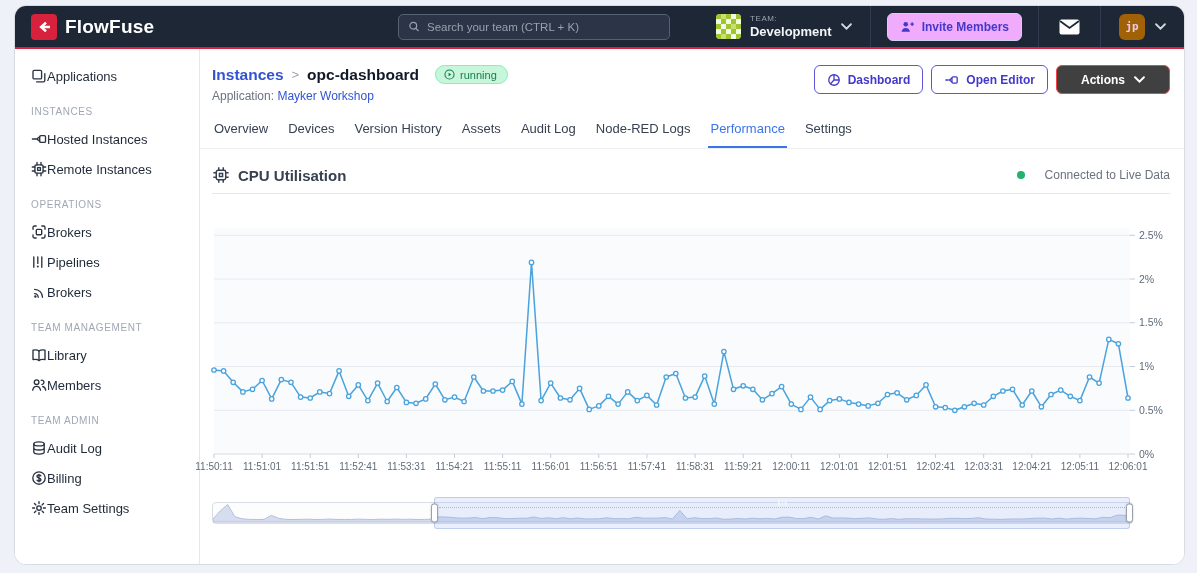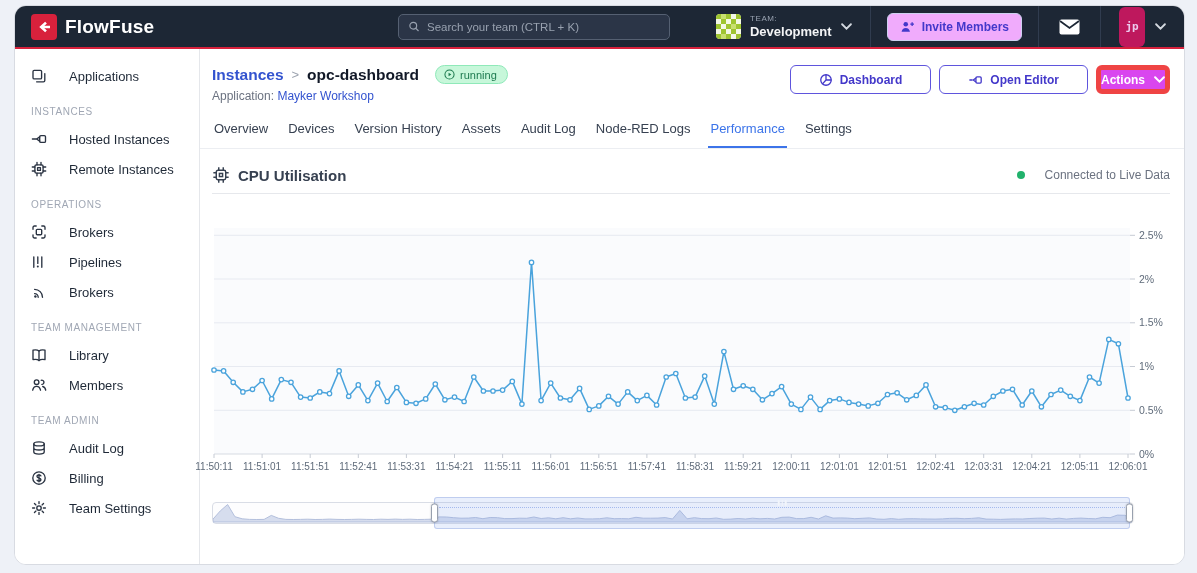--- a/index.html
+++ b/index.html
@@ -19,42 +19,42 @@
   .nav-sep { width:1px; height:41px; background:#303c4f; margin:0 0; flex:none; }
   .team-block { display:flex; align-items:center; gap:9px; padding:0 18px 0 20px; height:41px; cursor:pointer; margin-left:26px; }
   .team-avatar { width:25px; height:25px; border-radius:4px; overflow:hidden; flex:none; }
   .team-label { font-size:8px; color:#9aa3b2; letter-spacing:.6px; }
   .team-name { font-size:13px; color:#f3f4f6; font-weight:bold; margin-top:1px; }
   .chev { flex:none; }
   .invite-btn { display:flex; align-items:center; gap:7px; background:#f0abfc; border:1px solid #cdd0f0; border-radius:6px;
                 height:28px; padding:0 12px; color:#4338ca; font-size:12px; font-weight:bold; margin:0 16px; cursor:pointer; }
   .mail-btn { padding:0 20px; display:flex; align-items:center; height:41px; cursor:pointer; }
   .user-block { display:flex; align-items:center; gap:10px; padding:0 4px 0 18px; cursor:pointer; }
-  .user-avatar { width:26px; height:40px; border-radius:6px; background:#be185d; color:#ecc9ed; font-size:11px; font-weight:bold;
+  .user-avatar { width:26px; height:26px; border-radius:6px; background:#a16207; color:#ecc9ed; font-size:11px; font-weight:bold;
                  display:flex; align-items:center; justify-content:center; font-family:"DejaVu Sans Mono", monospace; }
   
   .body-row { display:flex; flex:1; min-height:0; }
   .sidebar { width:185px; border-right:1px solid #e5e7eb; padding-top:12px; flex:none; background:#fff; }
-  .side-item { display:flex; align-items:center; gap:22px; height:30px; padding:0 16px; font-size:13px; color:#1f2937; cursor:pointer; }
+  .side-item { display:flex; align-items:center; gap:0; height:30px; padding:0 16px; font-size:13px; color:#1f2937; cursor:pointer; }
   .side-item svg { color:#2a3342; flex:none; }
   .side-head { font-size:10px; letter-spacing:.6px; color:#a0a7b4; padding:0 16px; margin:15px 0 7px; }
   .main { flex:1; min-width:0; display:flex; flex-direction:column; background:#fff; }
   .main-head { display:flex; justify-content:space-between; align-items:flex-start; padding:16px 14px 0 12px; }
   .crumb-row { display:flex; align-items:center; gap:8px; font-size:15.5px; font-weight:bold; }
   .crumb-link { color:#3353cf; cursor:pointer; }
   .crumb-sep { color:#9ca3af; font-weight:normal; font-size:13px; }
   .crumb-name { color:#111827; }
   .badge { display:flex; align-items:center; gap:5px; background:#c7f7da; border:1px solid #8fe9b9; color:#1d7a4f;
            font-size:11px; border-radius:11px; padding:2.5px 10px 2.5px 8px; margin-left:8px; font-weight:normal; }
   .app-row { font-size:12px; color:#6b7280; margin-top:5px; }
   .app-link { color:#3353cf; cursor:pointer; }
   .head-btns { display:flex; gap:8px; align-items:center; }
   .btn { display:flex; align-items:center; gap:7px; height:29px; border-radius:6px; font-size:12px; font-weight:bold; cursor:pointer; }
-  .btn-outline { background:#fff; border:1px solid #5f55dd; color:#4338ca; padding:0 28px; }
-  .btn-solid { background:#d946ef; border:5px solid #ef4444; color:#fff; padding:0 0; gap:9px; }
+  .btn-outline { background:#fff; border:1px solid #5f55dd; color:#4338ca; padding:0 12px; }
+  .btn-solid { background:#404040; border:1px solid #ef4444; color:#fff; padding:0 24px; gap:9px; }
   
   .tabs { display:flex; gap:16px; padding:0 12px; margin-top:16px; border-bottom:1px solid #eceef2; }
   .tab { font-size:13px; color:#374151; padding:2px 2px 10px; cursor:pointer; border-bottom:2px solid transparent; }
   .tab.active { color:#3c74e9; border-bottom-color:#3c74e9; }
   
   .panel-head { display:flex; justify-content:space-between; align-items:center; margin:17px 14px 0 12px;
                 padding-bottom:9px; border-bottom:1px solid #e6e8ec; }
   .panel-title { display:flex; align-items:center; gap:8px; font-size:15px; font-weight:bold; color:#374151; }
   .live { display:flex; align-items:center; gap:20px; font-size:12px; color:#6b7280; }
   .live-dot { width:8px; height:8px; border-radius:50%; background:#21b26c; }

